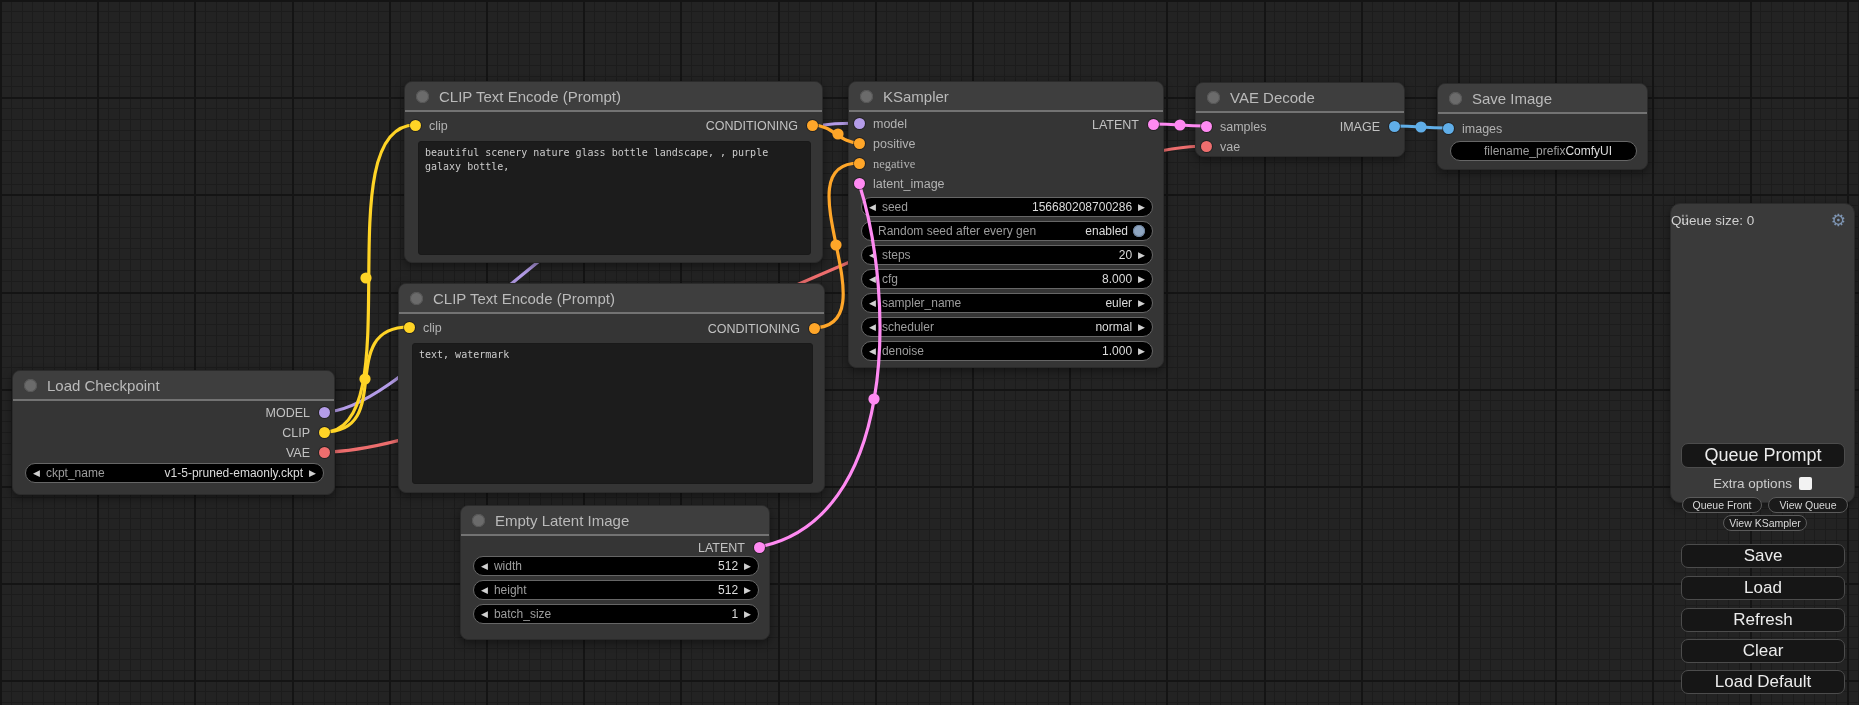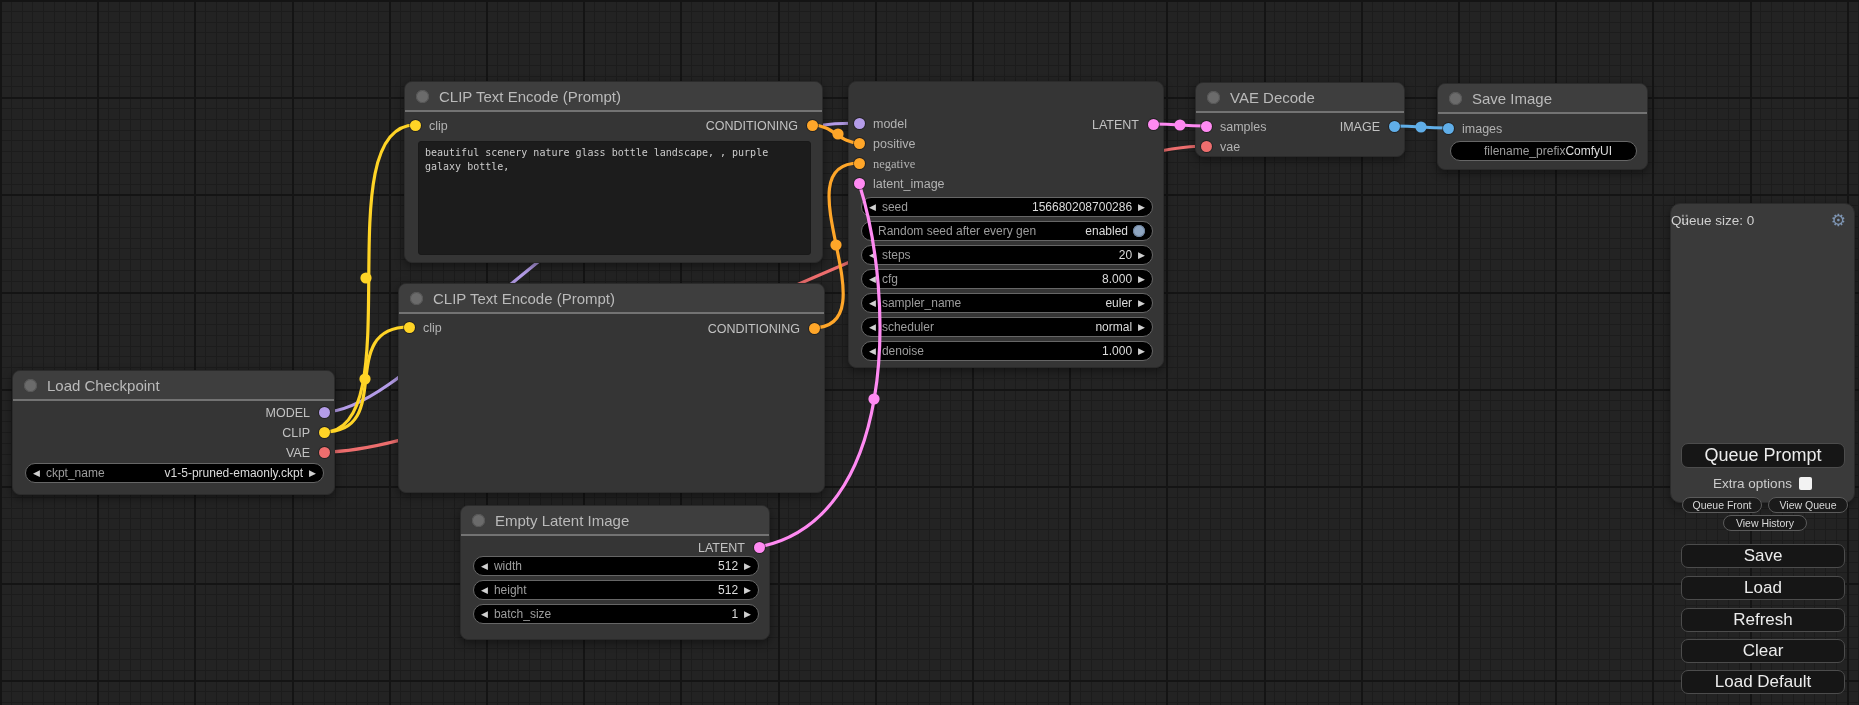--- a/index.html
+++ b/index.html
@@ -110,22 +110,27 @@
       <span class="out-label" style="top: 36px;">CONDITIONING</span>
       <div class="prompt-text" style="left: 13px; top: 59px; width: 393px; height: 114px;">beautiful scenery nature glass bottle landscape, , purple galaxy bottle,</div>
     </div>
     <div class="node" style="left: 398px; top: 283px; width: 427px; height: 210px;">
       <div class="titlebar">
         <span class="title-dot"></span>
         <span class="title-text">CLIP Text Encode (Prompt)</span>
       </div>
       <span class="in-label" style="top: 36px;">clip</span>
       <span class="out-label" style="top: 37px;">CONDITIONING</span>
+      <div class="prompt-text" style="left: 13px; top: 59px; width: 401px; height: 141px;">text, watermark</div>
     </div>
     <div class="node" style="left: 848px; top: 81px; width: 316px; height: 287px;">
+      <div class="titlebar">
+        <span class="title-dot"></span>
+        <span class="title-text">KSampler</span>
+      </div>
       <span class="in-label" style="top: 34px;">model</span>
       <span class="in-label" style="top: 54px;">positive</span>
       <span class="in-label" style="top: 74px; font-family: Liberation Serif, serif;">negative</span>
       <span class="in-label" style="top: 94px;">latent_image</span>
       <span class="out-label" style="top: 35px;">LATENT</span>
       <div class="pill " style="left: 12px; width: 292px; top: 115px;">
         <span class="arr">◀</span>
         <span class="wlabel">seed</span>
         <span class="wvalue">156680208700286</span>
         <span class="arr">▶</span>
@@ -249,19 +254,19 @@
   </div>
 
 <div class="menu">
   <span class="handle">⠿</span>
   <span class="qsize">Queue size: 0</span>
   <span class="gear">⚙</span>
   <div class="mbtn big" style="top:239px">Queue Prompt</div>
   <div class="extra-row"><span>Extra options</span><span class="cbx"></span></div>
   <div class="sbtn" style="left:11px;top:293px;width:80px">Queue Front</div>
   <div class="sbtn" style="left:97px;top:293px;width:80px">View Queue</div>
-  <div class="sbtn" style="left:52px;top:311px;width:84px">View History</div>
+  <div class="sbtn" style="left:52px;top:311px;width:84px">View KSampler</div>
   <div class="mbtn std" style="top:340px">Save</div>
   <div class="mbtn std" style="top:372px">Load</div>
   <div class="mbtn std" style="top:404px">Refresh</div>
   <div class="mbtn std" style="top:435px">Clear</div>
   <div class="mbtn std" style="top:466px">Load Default</div>
 </div>
 
 </body></html>

